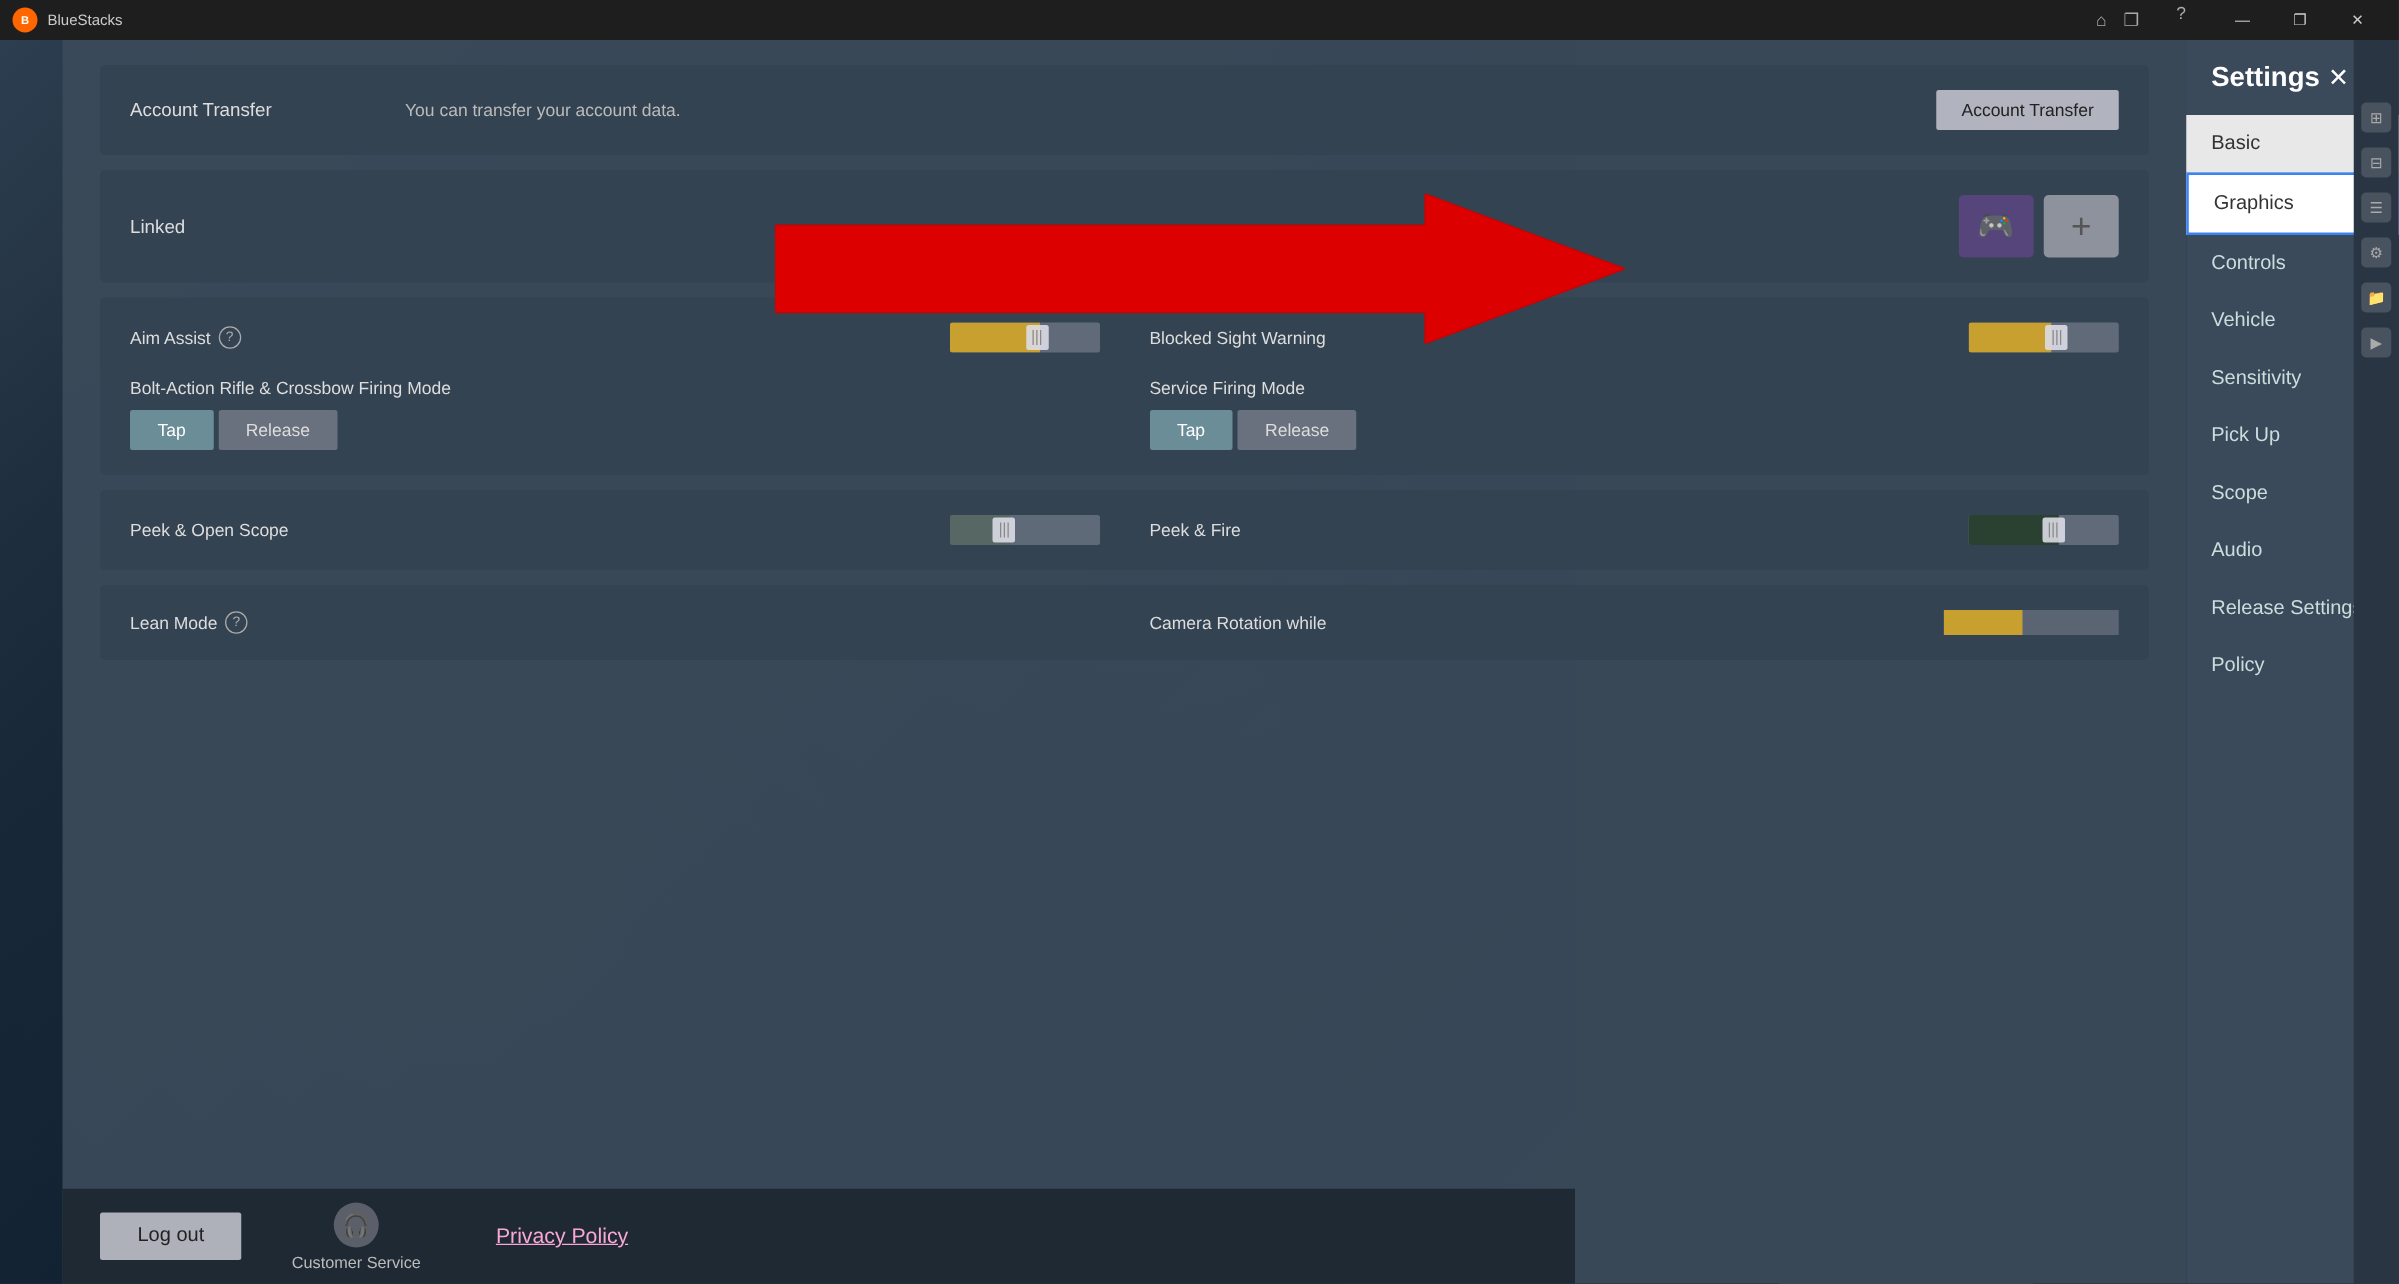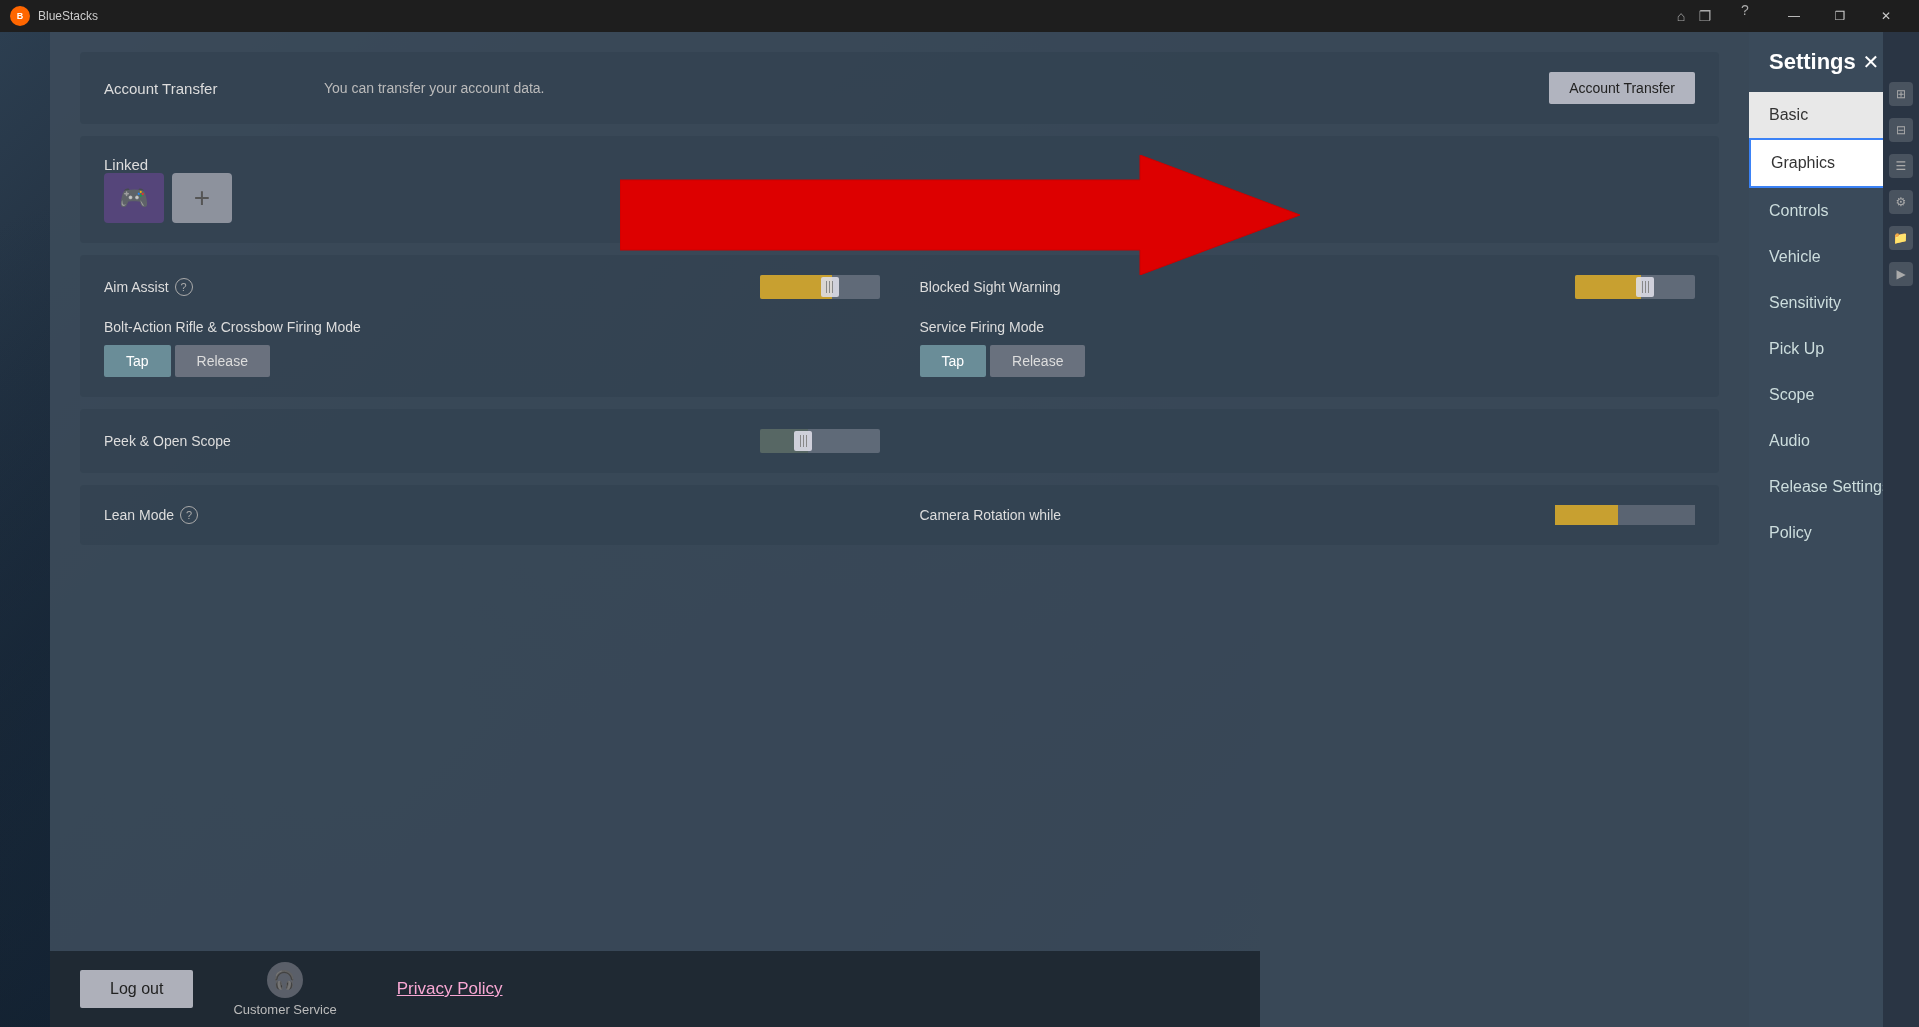--- a/index.html
+++ b/index.html
@@ -189,22 +189,22 @@
       border: none;
       padding: 8px 20px;
       font-size: 14px;
       cursor: pointer;
       border-radius: 2px;
     }
 
     
     .linked-row {
       display: flex;
+      align-items: center;
       justify-content: space-between;
-      flex-direction: column;
     }
     .linked-icons {
       display: flex;
       gap: 8px;
     }
     .gamepad-icon-box {
       width: 60px; height: 50px;
       background: rgba(100,70,140,0.7);
       border-radius: 4px;
       display: flex; align-items: center; justify-content: center;
@@ -501,20 +501,33 @@
             <div class="slider-track">
               <div class="slider-fill-peek"></div>
               <div class="slider-handle" style="right:56%;">
                 <div class="handle-line"></div>
                 <div class="handle-line"></div>
                 <div class="handle-line"></div>
               </div>
             </div>
           </div>
         </div>
+        <div class="setting-item">
+          <span class="setting-name">Peek &amp; Fire</span>
+          <div class="slider-container">
+            <div class="slider-track">
+              <div class="slider-fill-peek-right"></div>
+              <div class="slider-handle" style="right:36%;">
+                <div class="handle-line"></div>
+                <div class="handle-line"></div>
+                <div class="handle-line"></div>
+              </div>
+            </div>
+          </div>
+        </div>
       </div>
     </div>
 
     <div class="section">
       <div class="settings-grid">
         <div class="setting-item">
           <span class="setting-name">
             <span>Lean Mode</span>
             <div class="help-icon">?</div>
           </span>

